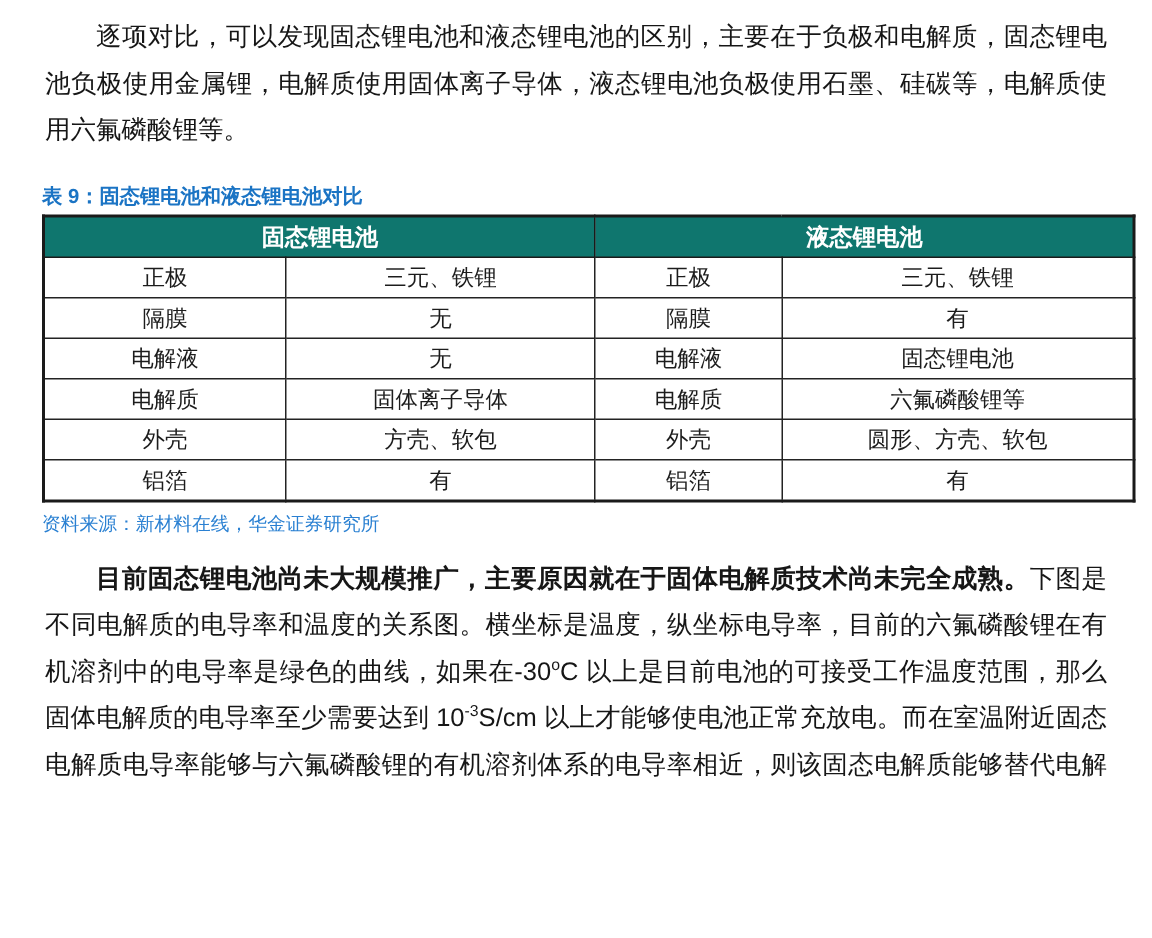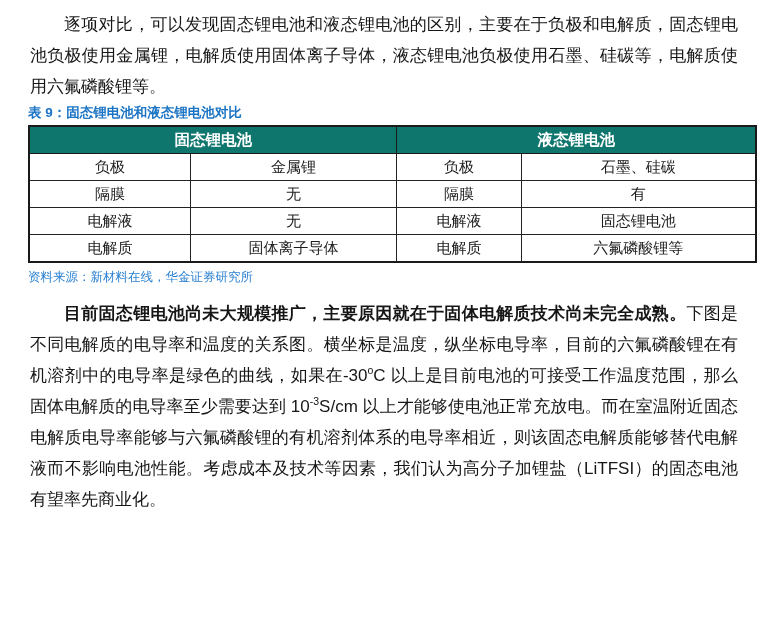--- a/index.html
+++ b/index.html
@@ -18,21 +18,21 @@
     margin: 0;
     font-size: 17px;
     line-height: 31px;
     text-align: justify;
     text-indent: 2em;
     color: #161616;
   }
   .para .bold { font-weight: bold; }
   .para sup { font-size: 0.62em; vertical-align: super; line-height: 0; }
   .table-title {
-    margin-top: 2px;
+    margin-top: 20px;
     margin-left: -2px;
     font-size: 13.5px;
     font-weight: bold;
     color: #1b74c4;
     line-height: 17px;
   }
   table.cmp {
     margin-top: 4px;
     margin-left: -2px;
     width: 729px;
@@ -86,43 +86,55 @@
       <col style="width:32.3%">
     </colgroup>
     <thead>
       <tr>
         <th colspan="2">固态锂电池</th>
         <th colspan="2">液态锂电池</th>
       </tr>
     </thead>
     <tbody>
         <tr>
-          <td>负极</td>
-          <td>金属锂</td>
-          <td>负极</td>
-          <td>石墨、硅碳</td>
+          <td>正极</td>
+          <td>三元、铁锂</td>
+          <td>正极</td>
+          <td>三元、铁锂</td>
         </tr>
         <tr>
           <td>隔膜</td>
           <td>无</td>
           <td>隔膜</td>
           <td>有</td>
         </tr>
         <tr>
           <td>电解液</td>
           <td>无</td>
           <td>电解液</td>
           <td>固态锂电池</td>
         </tr>
         <tr>
           <td>电解质</td>
           <td>固体离子导体</td>
           <td>电解质</td>
           <td>六氟磷酸锂等</td>
         </tr>
+        <tr>
+          <td>外壳</td>
+          <td>方壳、软包</td>
+          <td>外壳</td>
+          <td>圆形、方壳、软包</td>
+        </tr>
+        <tr>
+          <td>铝箔</td>
+          <td>有</td>
+          <td>铝箔</td>
+          <td>有</td>
+        </tr>
       </tbody>
   </table>
 
   <div class="source-line">资料来源：新材料在线，华金证券研究所</div>
 
   <p class="para para2"><span class="bold">目前固态锂电池尚未大规模推广，主要原因就在于固体电解质技术尚未完全成熟。</span><span>下图是不同电解质的电导率和温度的关系图。横坐标是温度，纵坐标电导率，目前的六氟磷酸锂在有机溶剂中的电导率是绿色的曲线，如果在-30</span><sup>o</sup><span>C 以上是目前电池的可接受工作温度范围，那么固体电解质的电导率至少需要达到 10</span><sup>-3</sup><span>S/cm 以上才能够使电池正常充放电。而在室温附近固态电解质电导率能够与六氟磷酸锂的有机溶剂体系的电导率相近，则该固态电解质能够替代电解液而不影响电池性能。考虑成本及技术等因素，我们认为高分子加锂盐（LiTFSI）的固态电池有望率先商业化。</span></p>
 
 </div>
 
 </body></html>

